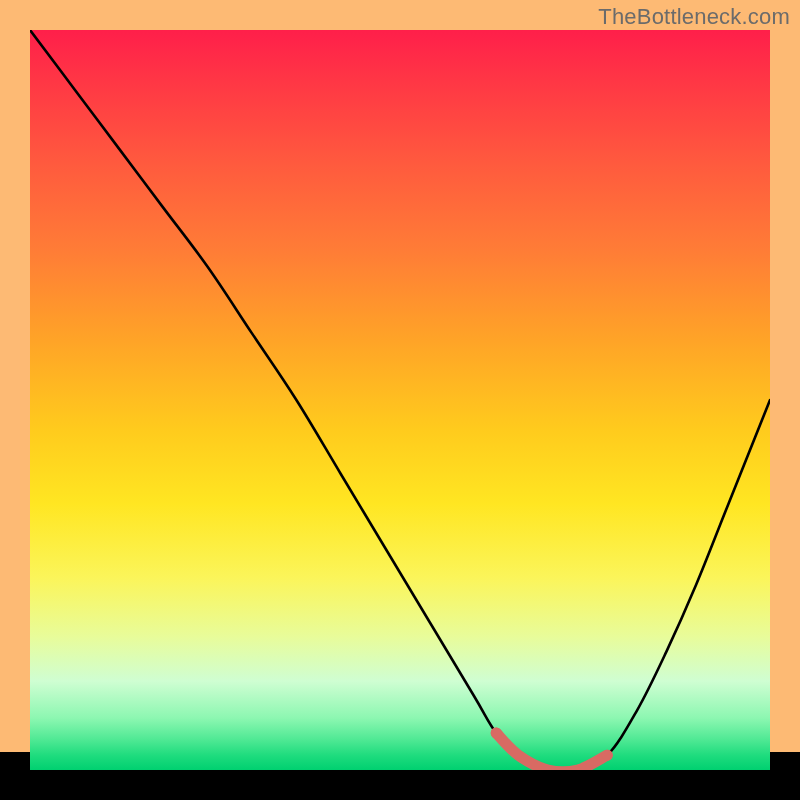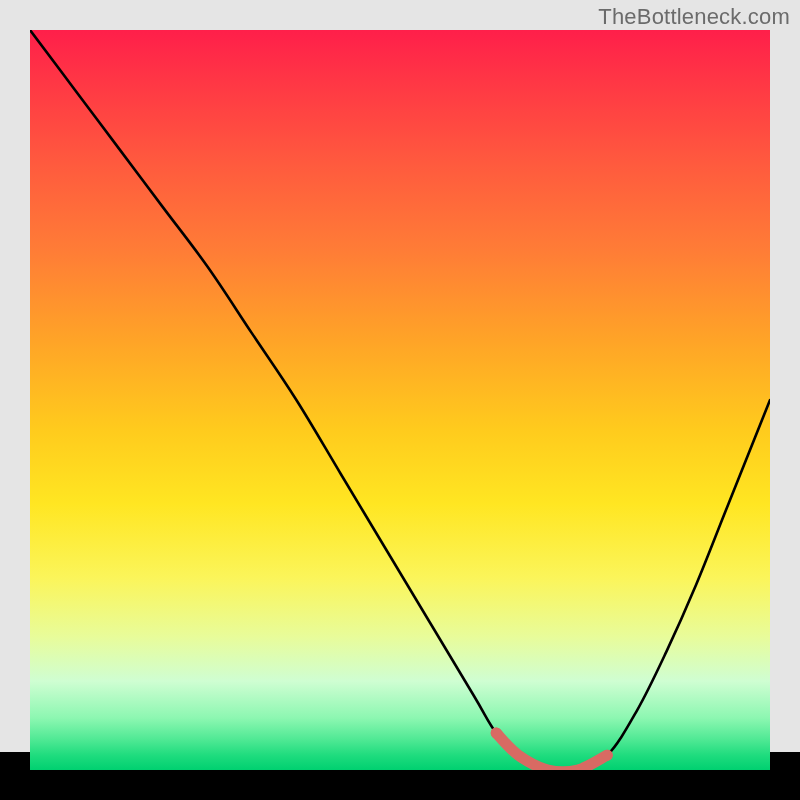--- a/index.html
+++ b/index.html
@@ -8,21 +8,21 @@
     width: 800px;
     height: 800px;
     background: #000;
     overflow: hidden;
     font-family: Arial, Helvetica, sans-serif;
   }
   .frame {
     position: relative;
     width: 800px;
     height: 752px;
-    background: #e5e5e5;
+    background: #fdba74;
   }
   .watermark {
     position: absolute;
     top: 4px;
     right: 10px;
     color: #6b6b6b;
     font-size: 22px;
     font-weight: 500;
     letter-spacing: 0.2px;
     z-index: 10;

